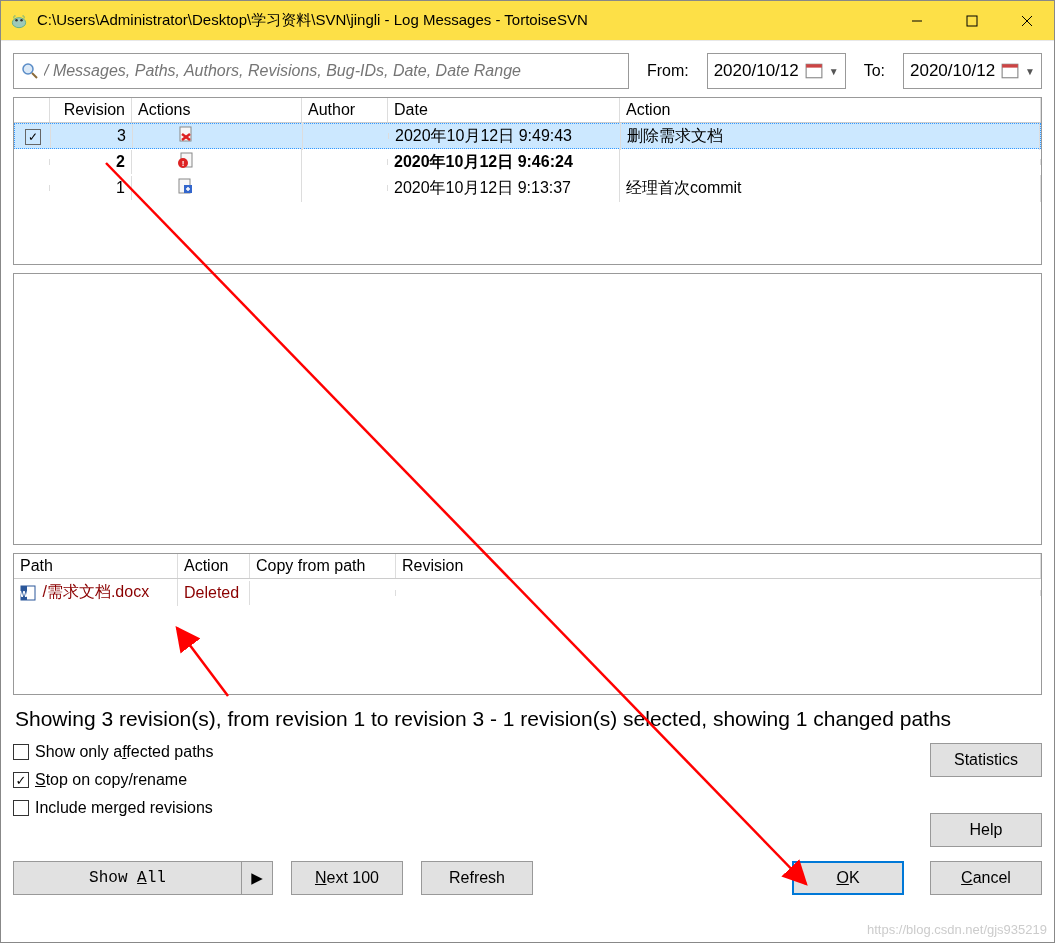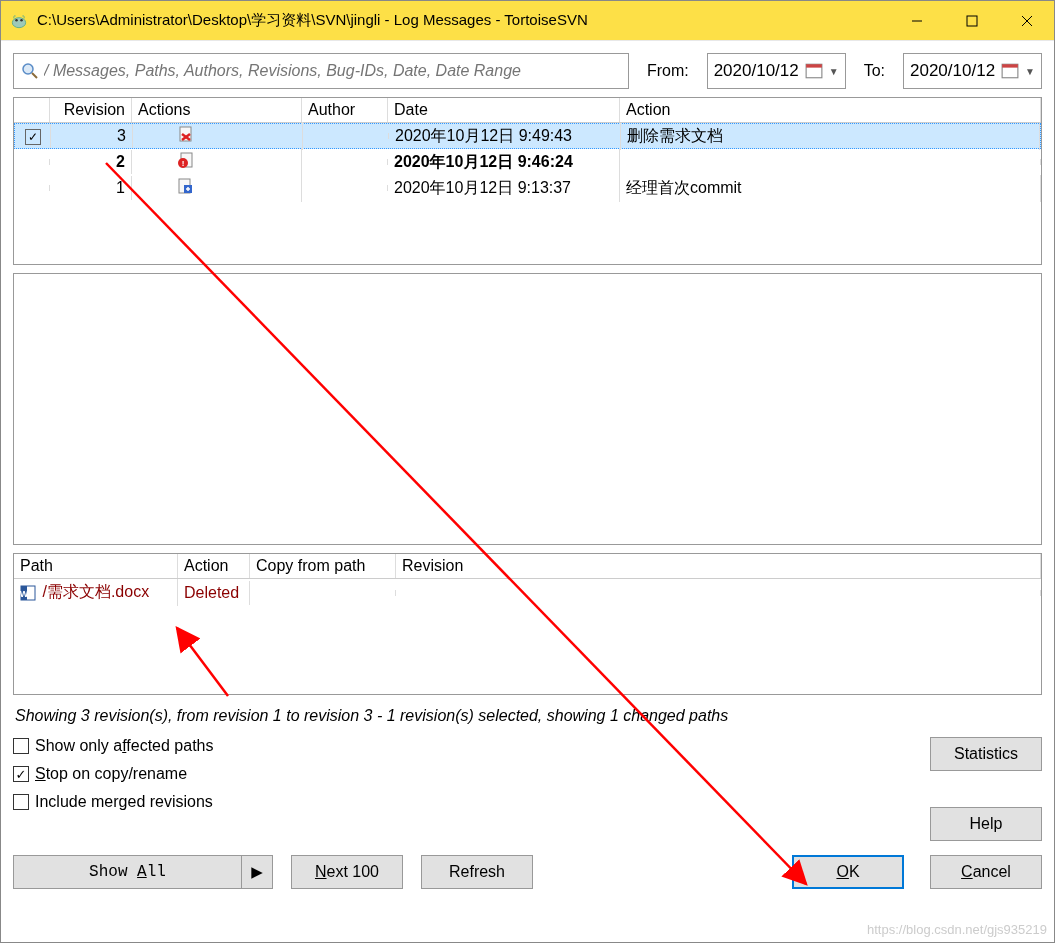--- a/index.html
+++ b/index.html
@@ -88,21 +88,21 @@
 }
 .files-head { display: flex; border-bottom: 1px solid #ccc; font-size: 16px; }
 .files-head .fth, .files-row .ftd { padding: 3px 6px; border-right: 1px solid #ddd; }
 .fcol-path { width: 164px; }
 .fcol-action { width: 72px; }
 .fcol-copy { width: 146px; }
 .fcol-rev { flex: 1; border-right: none; }
 .files-row { display: flex; font-size: 16px; align-items: center; }
 .files-row .ftd { color: #8b0000; }
 .doc-icon { width: 16px; height: 16px; vertical-align: middle; margin-right: 2px; }
-.status-line { font-size: 16px; padding: 4px 2px; font-style: italic; }
+.status-line { font-size: 21px; padding: 4px 2px; }
 .options-row { display: flex; justify-content: space-between; align-items: flex-start; }
 .options-left { display: flex; flex-direction: column; gap: 10px; font-size: 16px; }
 .chk { display: flex; align-items: center; gap: 6px; }
 .chk .box { width: 16px; height: 16px; border: 1px solid #333; display: inline-flex; align-items: center; justify-content: center; font-size: 13px; }
 .ul-letter { text-decoration: underline; }
 .btn {
   border: 1px solid #999;
   background: #e1e1e1;
   height: 34px;
   min-width: 112px;

